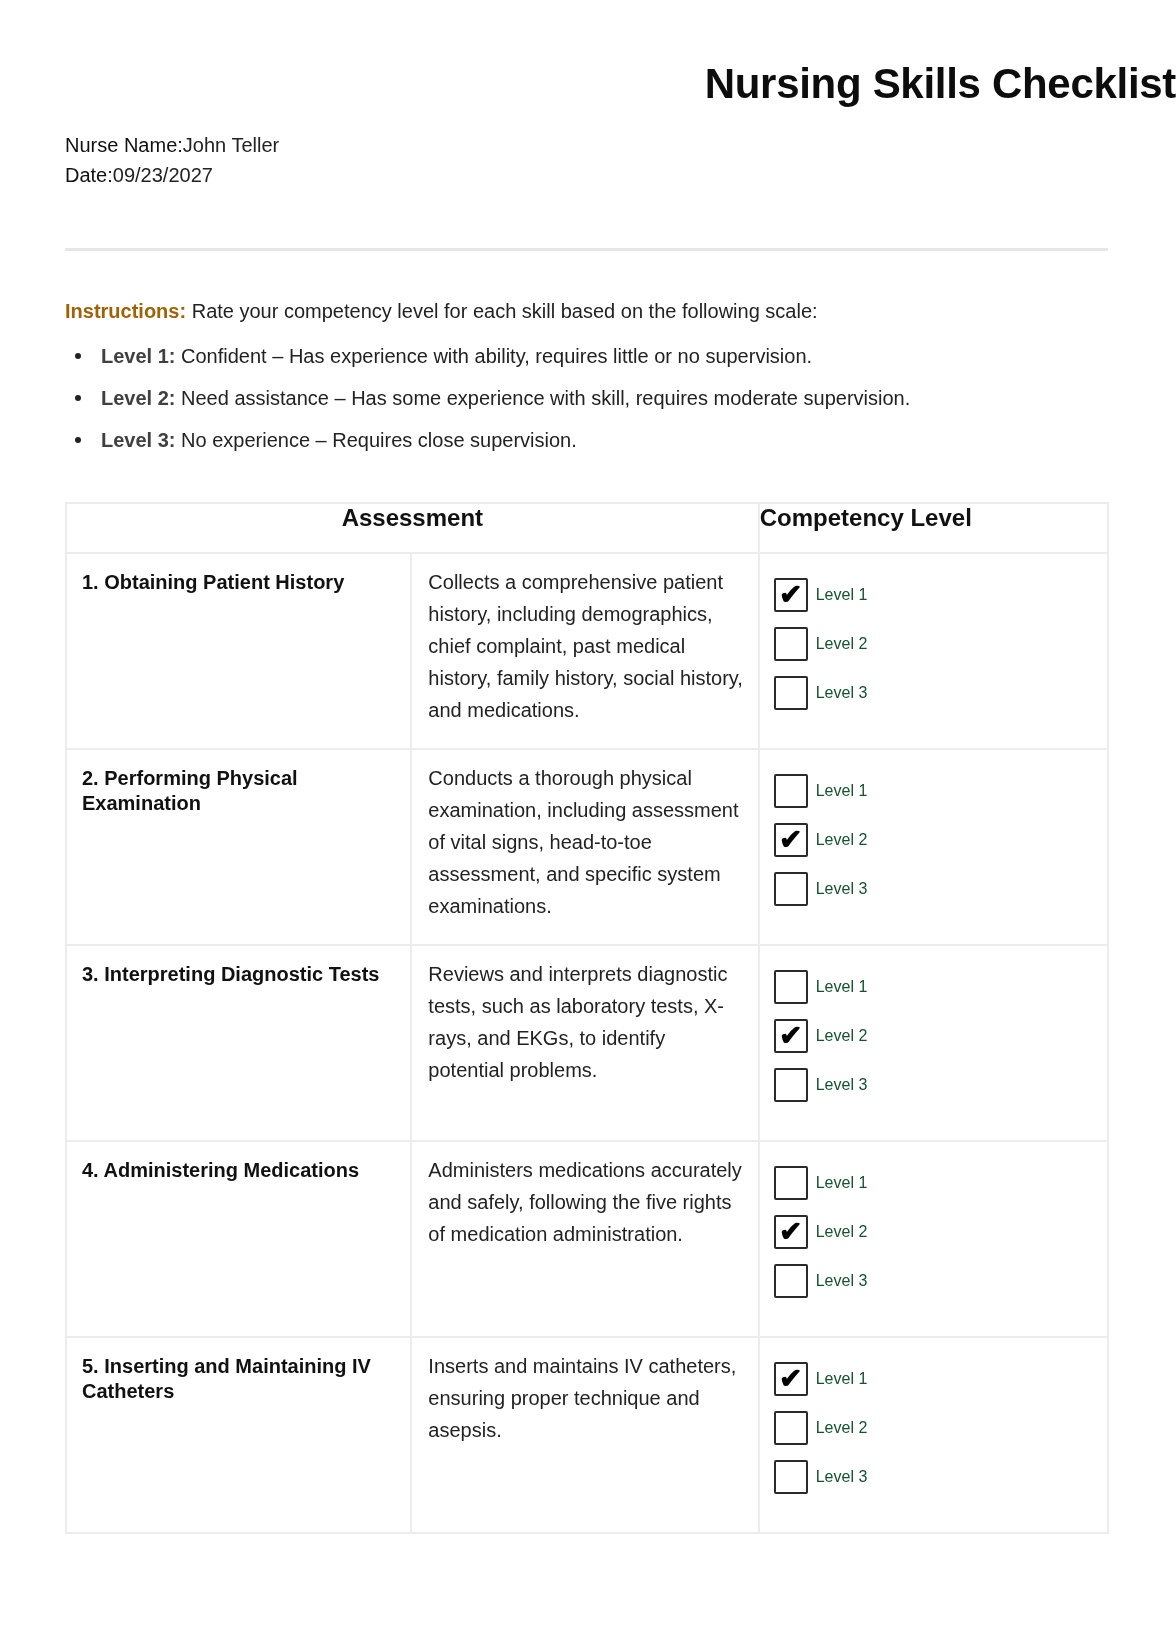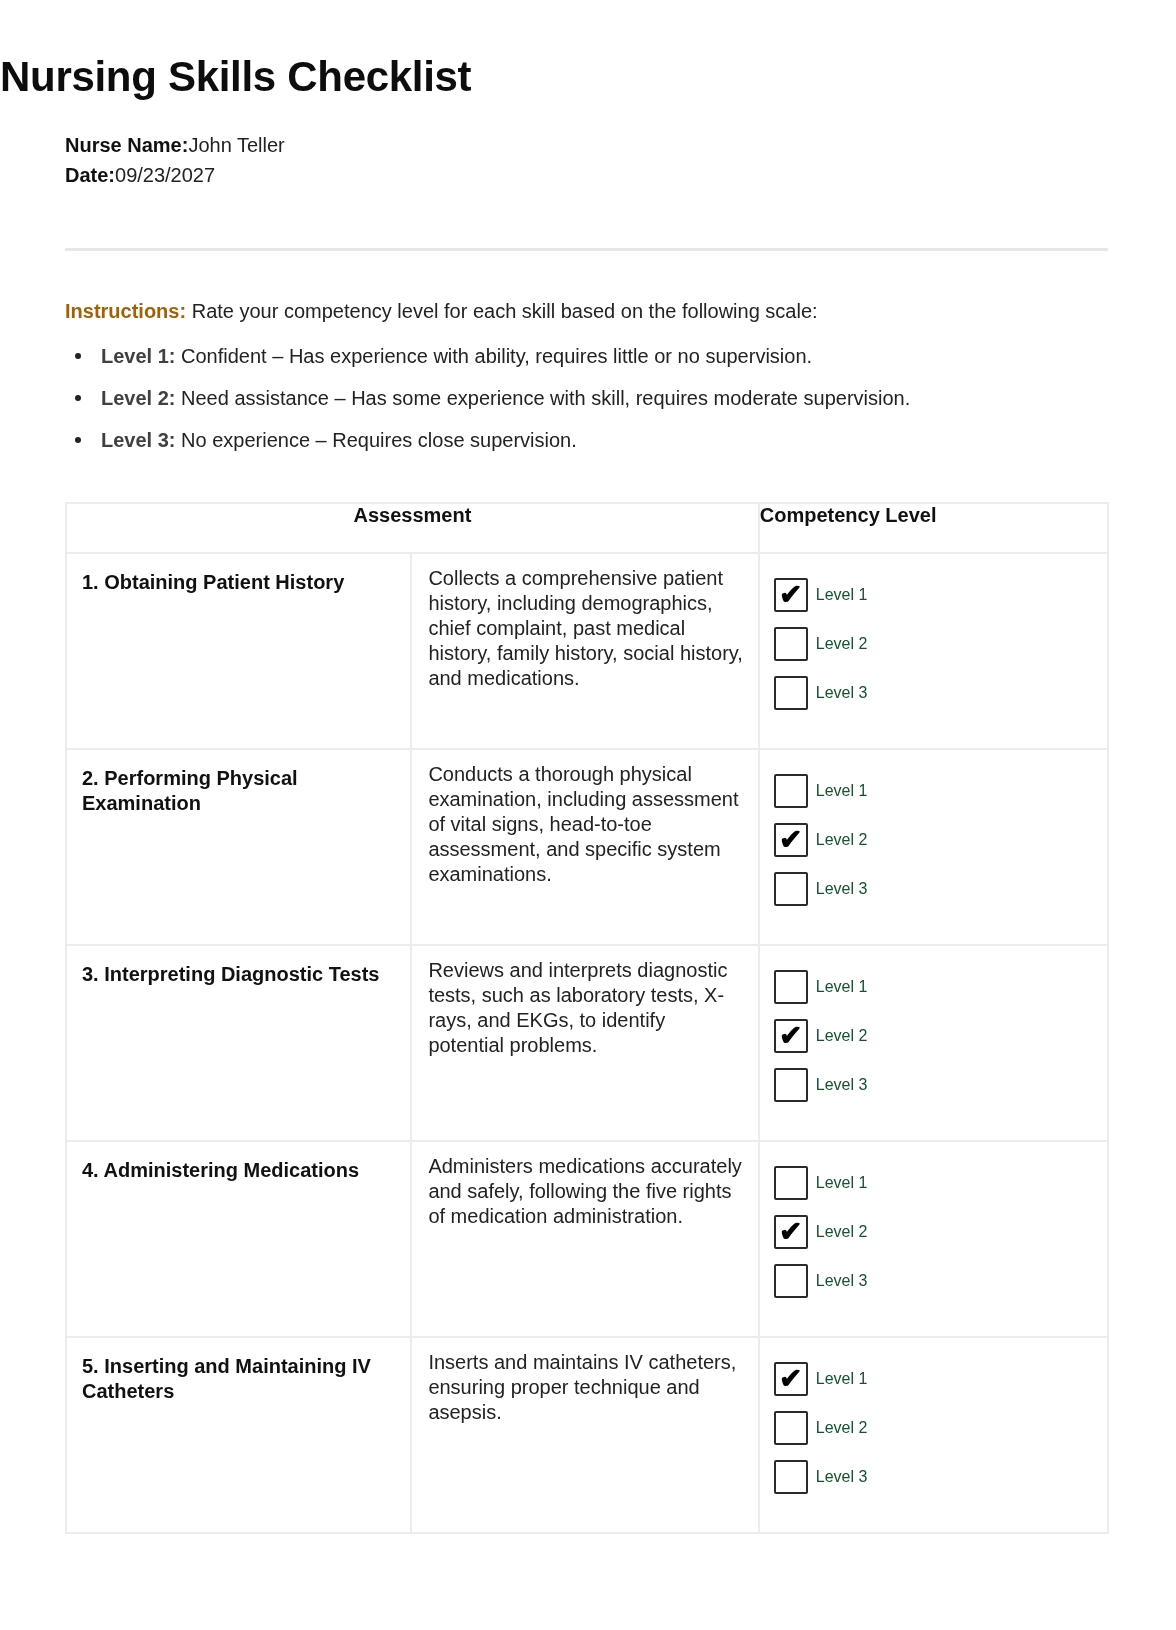--- a/index.html
+++ b/index.html
@@ -7,36 +7,36 @@
     body {
       width: 1176px;
       height: 1630px;
       font-family: "Liberation Sans", sans-serif;
       color: #1a1a1a;
       position: relative;
       overflow: hidden;
     }
     .page-title {
       position: absolute;
-      top: 53px;
+      top: 60px;
       left: 0;
       width: 1176px;
-      text-align: left;
+      text-align: right;
       font-size: 42px;
       font-weight: bold;
       color: #0d0d0d;
       letter-spacing: -0.3px;
     }
     .meta-row {
       position: absolute;
       left: 65px;
       font-size: 20px;
       color: #222;
     }
-    .meta-row .label { font-weight: bold; color: #111; }
+    .meta-row .label { font-weight: normal; color: #111; }
     .meta-name { top: 134px; }
     .meta-date { top: 164px; }
     .divider {
       position: absolute;
       top: 248px;
       left: 65px;
       width: 1043px;
       height: 3px;
       background: #e6e6e6;
     }
@@ -83,27 +83,27 @@
       color: #222;
     }
     table.checklist td, table.checklist th {
       border: 2px solid #ececec;
       vertical-align: top;
     }
     .section-head th {
       height: 50px;
       font-weight: bold;
       color: #111;
-      font-size: 20px;
+      font-size: 24px;
       vertical-align: middle;
     }
     .section-head .sec-title { text-align: center; }
     .section-head .comp-title { text-align: left; }
     .col-skill { width: 346px; padding: 16px 14px 0 15px; font-weight: bold; color: #111; line-height: 25px; }
-    .col-desc { width: 348px; padding: 12px 14px 0 16px; line-height: 25px; color: #222; }
+    .col-desc { width: 348px; padding: 12px 14px 0 16px; line-height: 32px; color: #222; }
     .col-level { width: 350px; padding: 24px 10px 0 14px; }
     .skill-row { height: 196px; }
     .level-option {
       display: flex;
       align-items: center;
       height: 34px;
       margin-bottom: 15px;
     }
     .checkbox {
       width: 34px;

